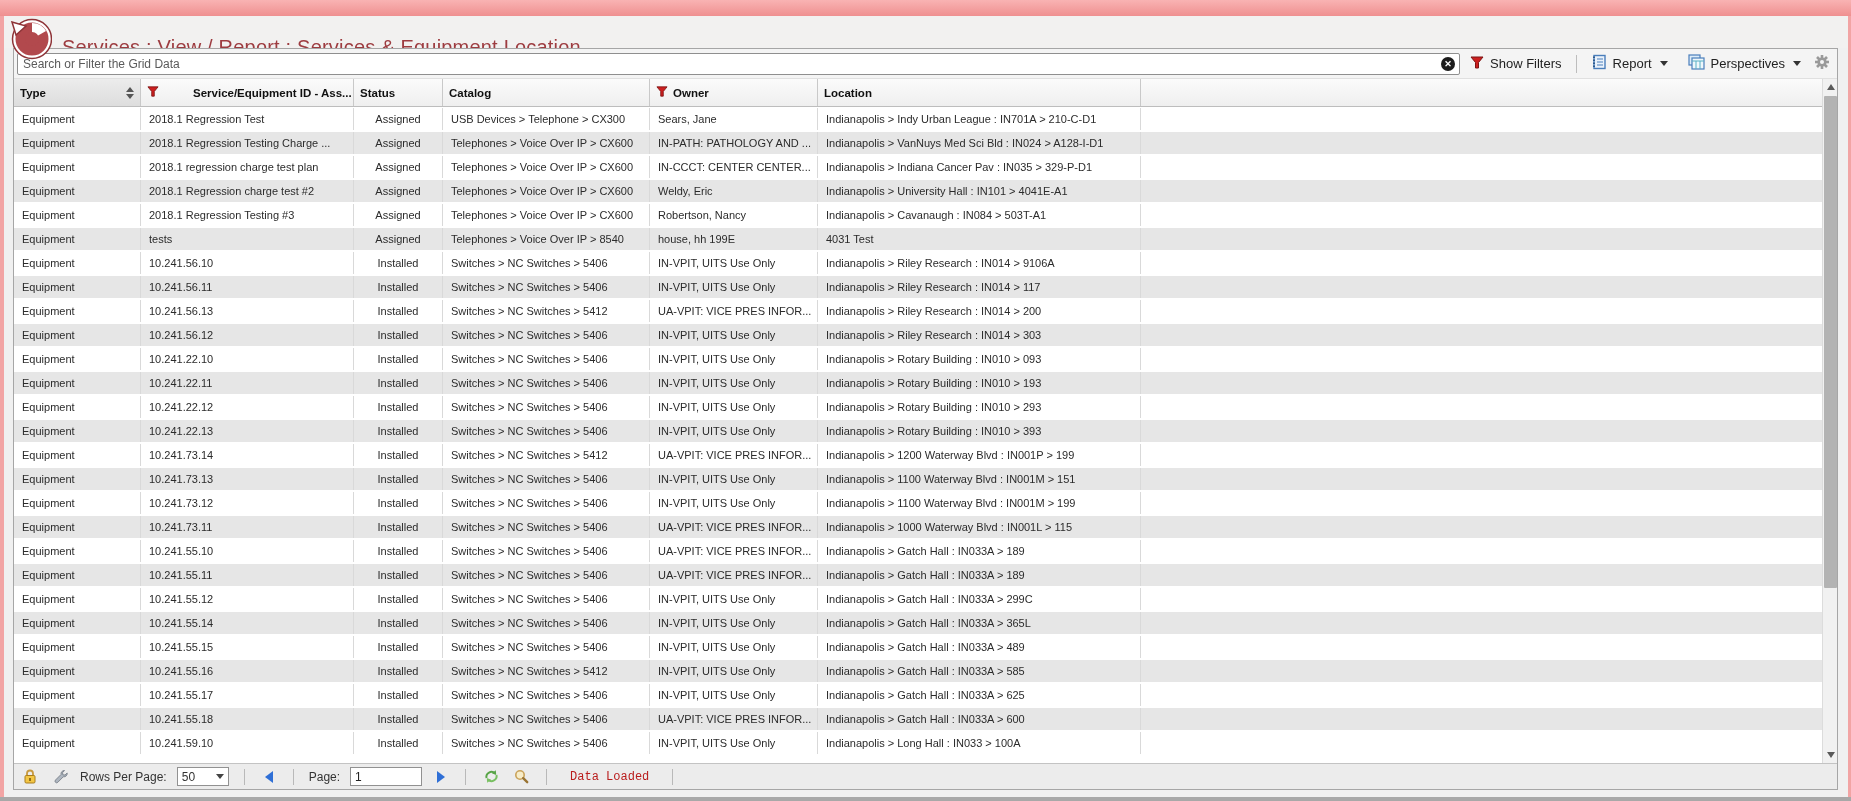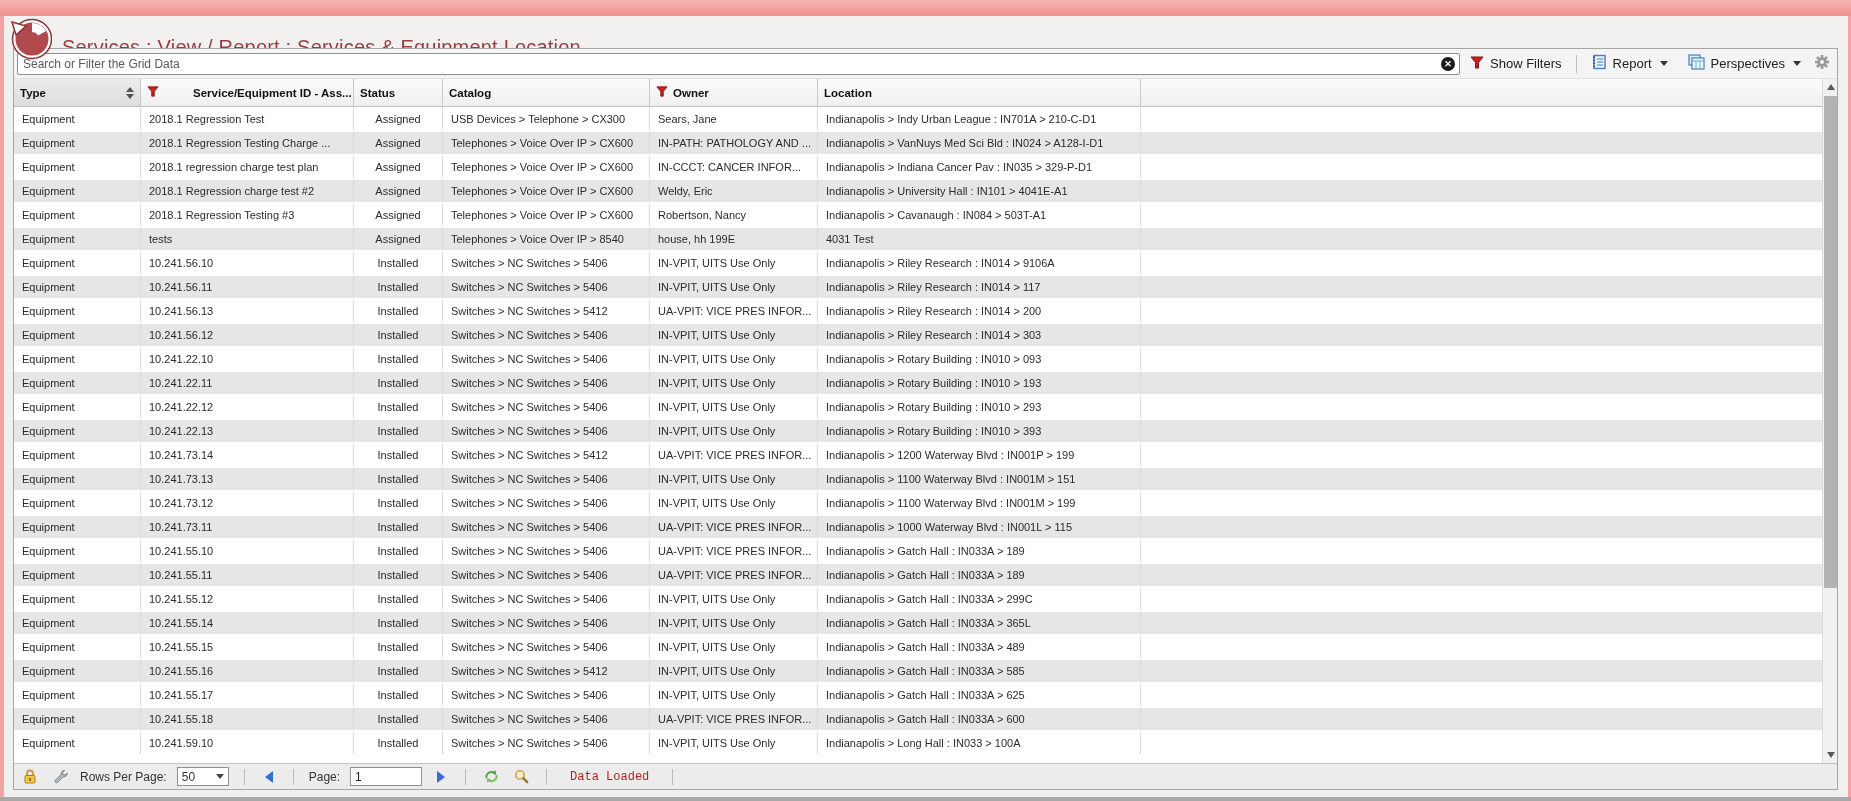--- a/index.html
+++ b/index.html
@@ -222,21 +222,21 @@
         <div class="cell col-catalog">Telephones &gt; Voice Over IP &gt; CX600</div>
         <div class="cell col-owner">IN-PATH: PATHOLOGY AND ...</div>
         <div class="cell col-location">Indianapolis &gt; VanNuys Med Sci Bld : IN024 &gt; A128-I-D1</div>
         <div class="cell col-fill"></div>
       </div>
       <div class="row">
         <div class="cell col-type">Equipment</div>
         <div class="cell col-id">2018.1 regression charge test plan</div>
         <div class="cell col-status">Assigned</div>
         <div class="cell col-catalog">Telephones &gt; Voice Over IP &gt; CX600</div>
-        <div class="cell col-owner">IN-CCCT: CANCER INFOR...</div>
+        <div class="cell col-owner">IN-CCCT: CENTER CENTER...</div>
         <div class="cell col-location">Indianapolis &gt; Indiana Cancer Pav : IN035 &gt; 329-P-D1</div>
         <div class="cell col-fill"></div>
       </div>
       <div class="row">
         <div class="cell col-type">Equipment</div>
         <div class="cell col-id">2018.1 Regression charge test #2</div>
         <div class="cell col-status">Assigned</div>
         <div class="cell col-catalog">Telephones &gt; Voice Over IP &gt; CX600</div>
         <div class="cell col-owner">Weldy, Eric</div>
         <div class="cell col-location">Indianapolis &gt; University Hall : IN101 &gt; 4041E-A1</div>

